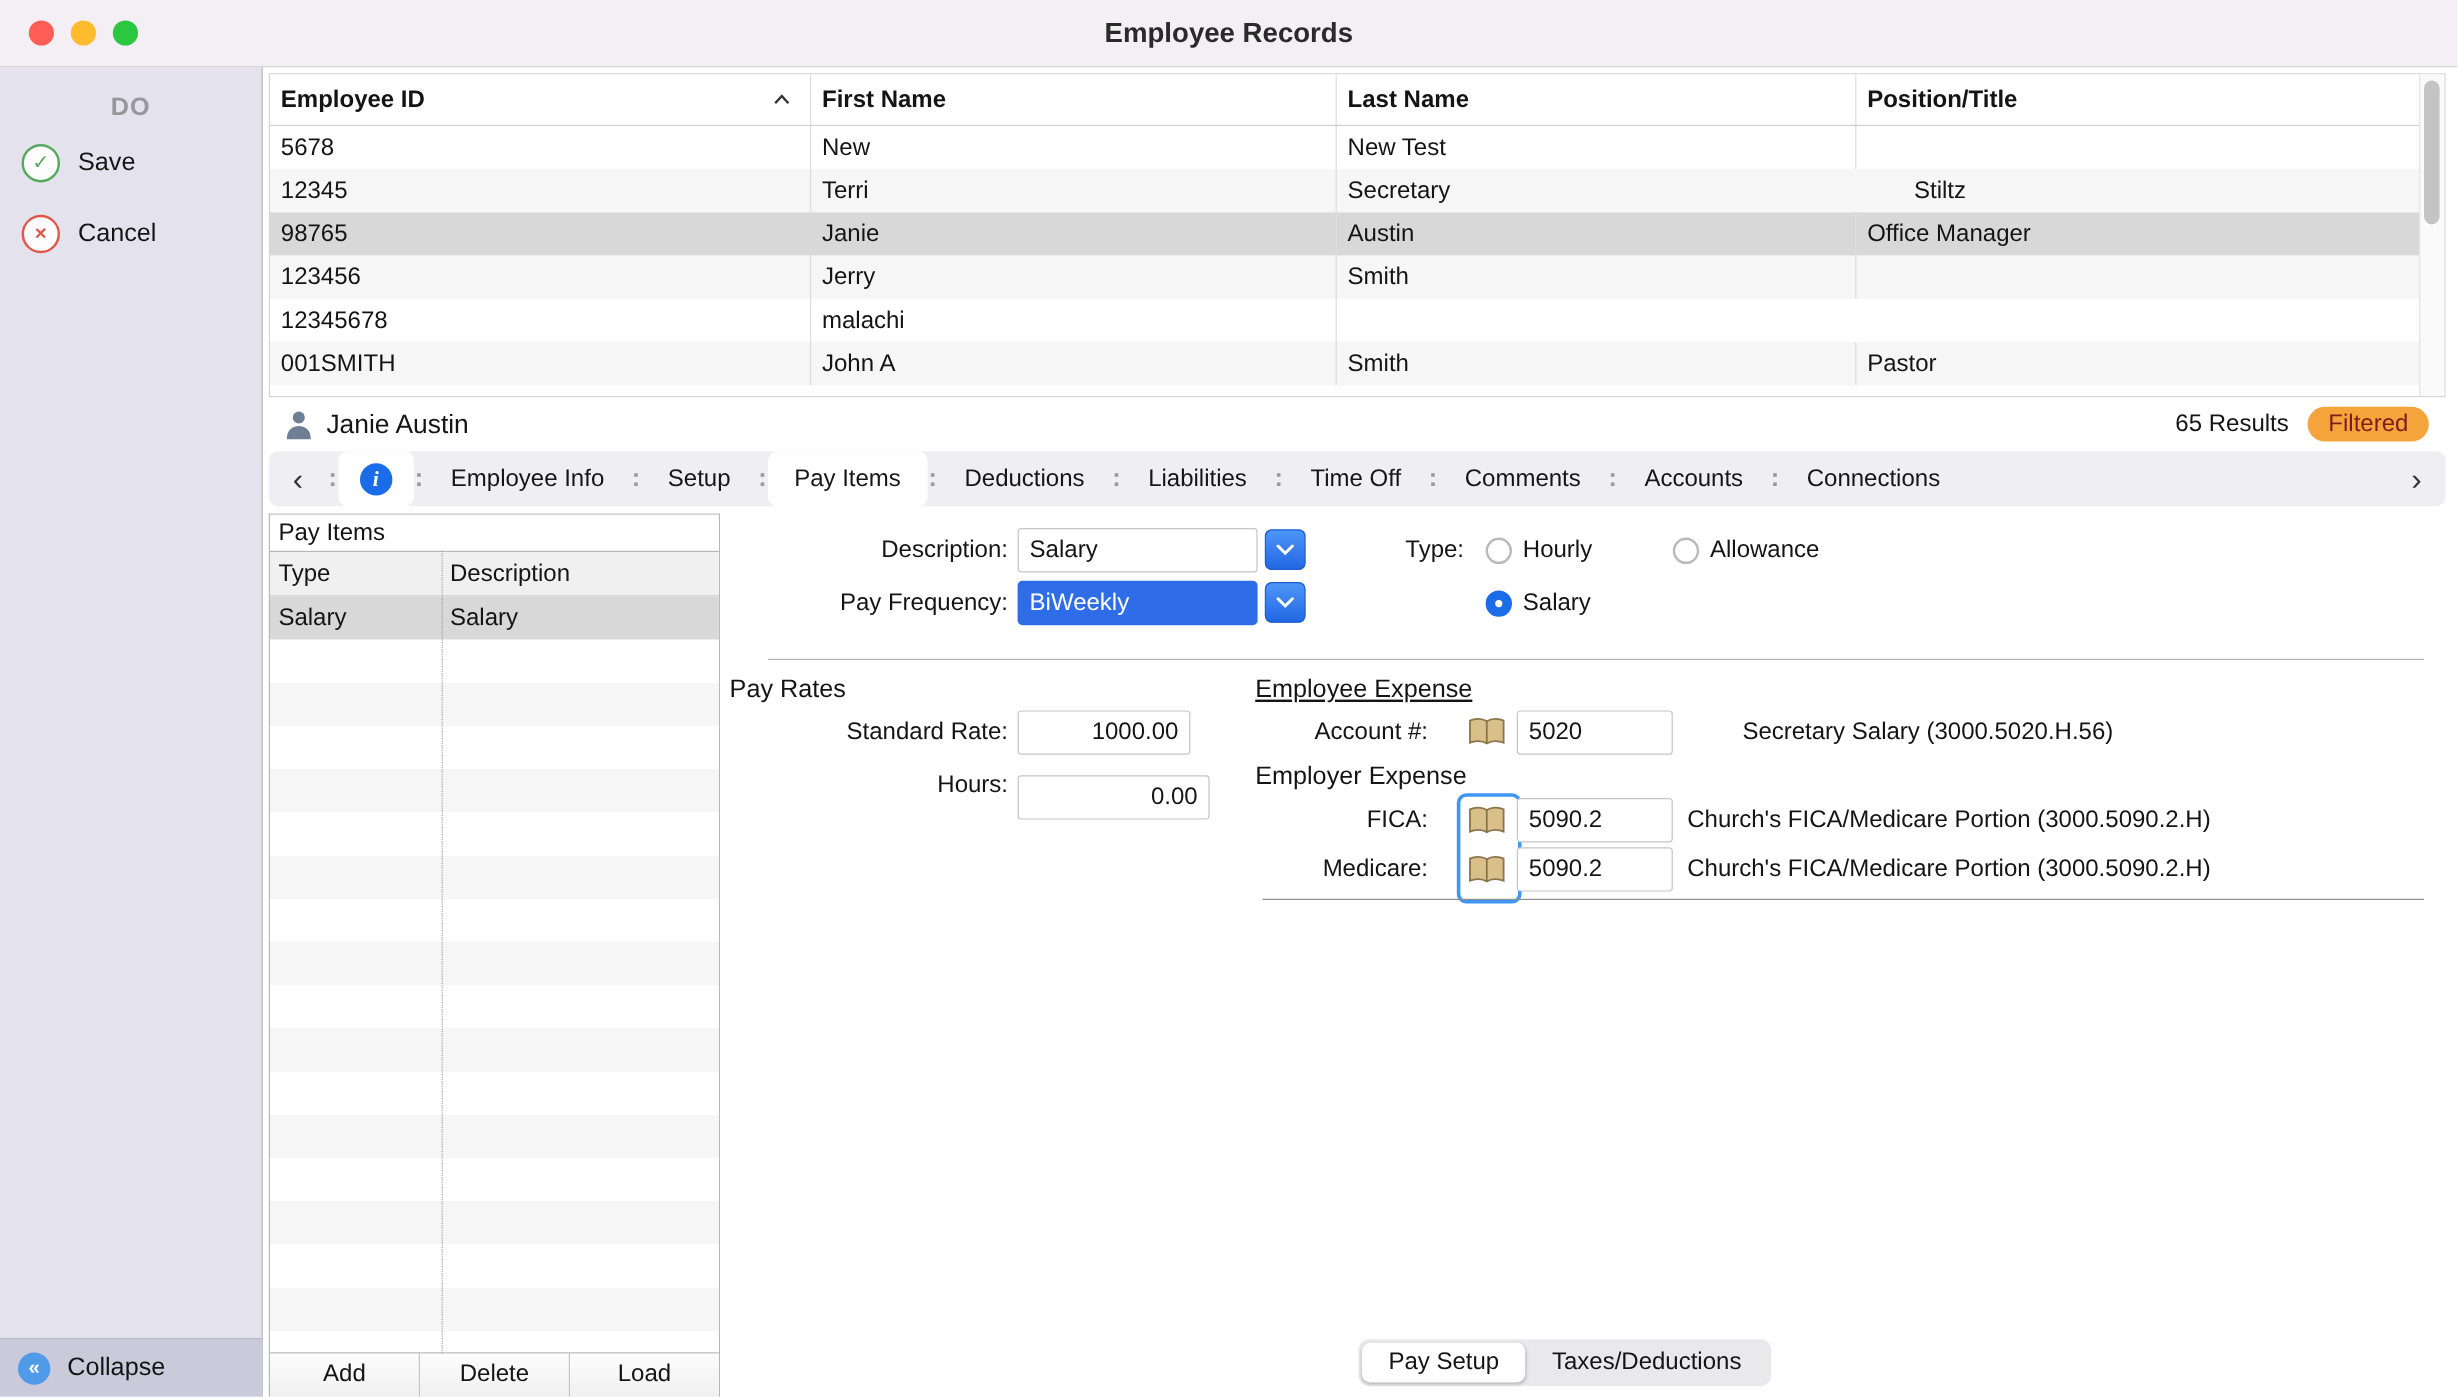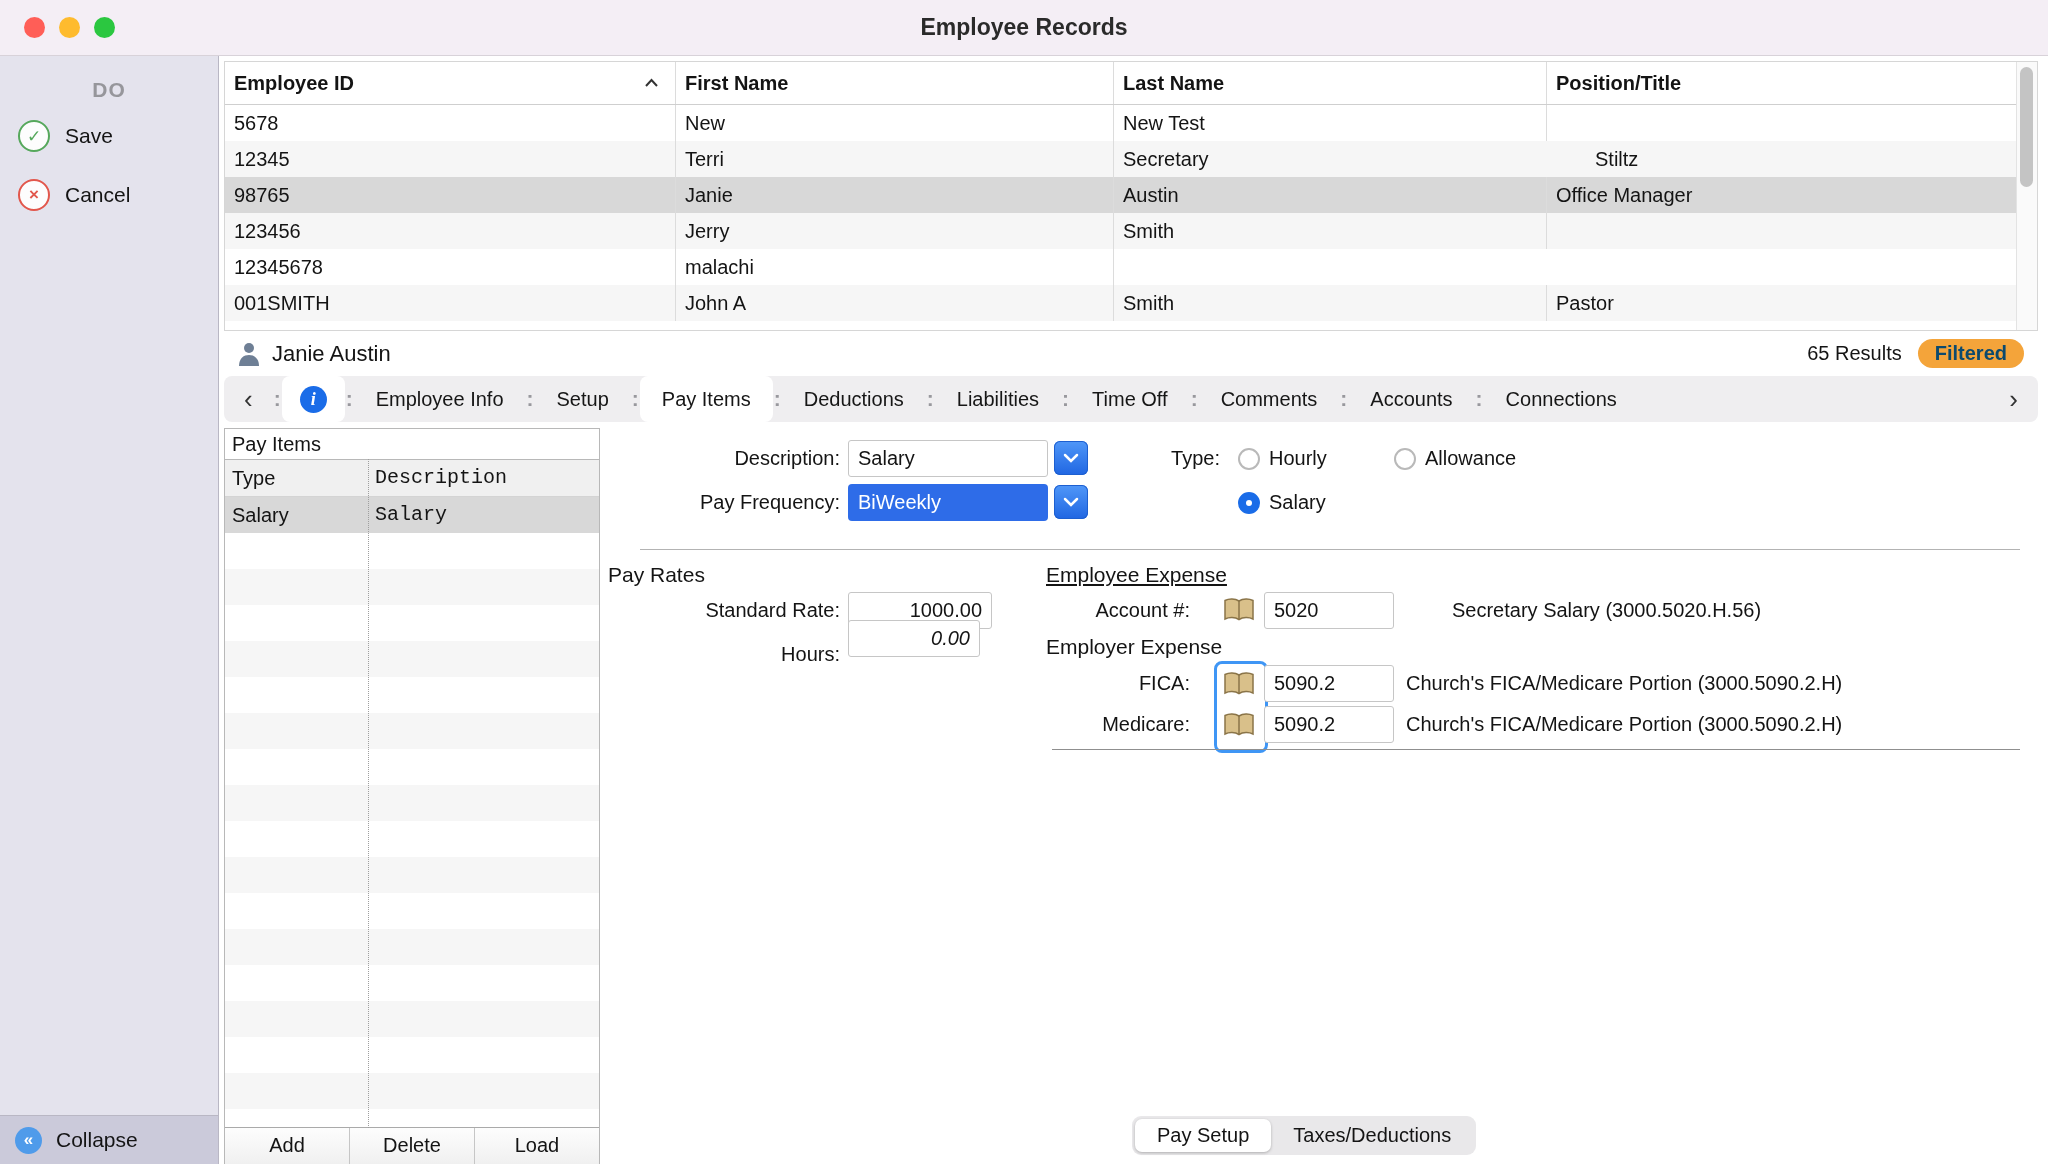--- a/index.html
+++ b/index.html
@@ -41,21 +41,21 @@
   .c1{width:451px}.c2{width:438px}.c3{width:433px}.c4{width:472px;border-right:none;}
   .c1.head{display:flex;justify-content:space-between;align-items:center;padding-right:16px;}
   .t-body .t-row:nth-child(even){background:#f6f6f6;}
   .t-body .t-row.selected{background:#d8d8d8;}
   .vscroll{position:absolute;top:0;right:0;width:20px;height:100%;background:#fafafa;border-left:1px solid #e3e3e3;}
   .vthumb{position:absolute;top:5px;left:3px;width:13px;height:120px;background:#c4c4c4;border-radius:7px;}
 
   
   .record-bar{height:45px;display:flex;align-items:center;gap:12px;padding:0 14px;font-size:22px;}
   .rb-right{margin-left:auto;display:flex;align-items:center;gap:16px;font-size:20px;}
-  .badge{background:#f4a43a;color:#0c4a6e;font-size:20px;font-weight:bold;padding:3px 17px;border-radius:16px;}
+  .badge{background:#f4a43a;color:#7f1d1d;font-size:20px;font-weight:normal;padding:3px 17px;border-radius:16px;}
 
   
   .tabbar{height:46px;background:#efeef0;border-radius:8px;display:flex;align-items:stretch;
           font-size:20px;color:#161616;overflow:hidden;}
   .tab{display:flex;align-items:center;padding:0 22px;white-space:nowrap;}
   .tab.active,.tab-info{background:#fff;border-radius:8px;}
   .tab-info{display:flex;align-items:center;padding:0 18px;}
   .info-ic{width:27px;height:27px;border-radius:50%;background:#1a6ce8;color:#fff;display:flex;align-items:center;
            justify-content:center;font-size:18px;font-weight:bold;font-style:italic;
            font-family:"Liberation Serif","DejaVu Serif",serif;}
@@ -67,21 +67,21 @@
   .workspace{flex:1;display:flex;background:#fff;min-height:0;}
 
   
   .pi-panel{width:376px;flex:none;margin-top:6px;border:1px solid #b8b8b8;border-bottom:none;box-sizing:border-box;
             display:flex;flex-direction:column;position:relative;}
   .pi-title{height:30px;line-height:30px;padding-left:7px;font-size:20px;background:#fff;border-bottom:1px solid #b8b8b8;}
   .pi-hrow{display:flex;height:36px;line-height:36px;font-size:20px;background:#f0f0f0;border-bottom:1px solid #d4d4d4;}
   .pi-row{display:flex;height:36px;line-height:36px;font-size:20px;}
   .pi-row.selected{background:#d8d8d8;}
   .pi-c1{width:143px;padding-left:7px;flex:none;box-sizing:border-box;}
-  .pi-c2{flex:1;padding-left:7px;box-sizing:border-box;font-family:Liberation Mono, monospace;}
+  .pi-c2{flex:1;padding-left:7px;box-sizing:border-box;}
   .pi-fill{flex:1;background:repeating-linear-gradient(to bottom,#fff 0 36px,#f6f6f6 36px 72px);}
   .pi-colsep{position:absolute;left:143px;top:30px;bottom:36px;width:0;border-left:1px dotted #9f9f9f;z-index:2;}
   .pi-btns{height:36px;display:flex;border-top:1px solid #aaa;}
   .pi-btn{flex:1;text-align:center;line-height:35px;font-size:20px;background:linear-gradient(#fdfdfd,#f0f0f0);
           border-right:1px solid #c6c6c6;cursor:default;}
   .pi-btn:last-child{border-right:none;}
 
   
   .detail{flex:1;position:relative;min-width:0;}
   .lbl{position:absolute;font-size:20px;line-height:37px;text-align:right;}
@@ -121,21 +121,21 @@
   #hd-payrates{left:8px;top:140px;}
   #hd-empexp{left:446px;top:140px;text-decoration:underline;}
   #lbl-stdrate{left:0;top:170px;width:240px;}
   #inp-stdrate{left:248px;top:170px;width:144px;}
   #lbl-account{left:350px;top:170px;width:240px;}
   #ic-account{left:622px;top:172px;}
   #inp-account{left:664px;top:170px;width:130px;}
   #txt-account{left:852px;top:170px;}
   #hd-emprexp{left:446px;top:212px;}
   #lbl-hours{left:0;top:214px;width:240px;}
-  #inp-hours{left:248px;top:198px;width:132px;font-style:italic;}
+  #inp-hours{left:248px;top:224px;width:160px;}
   #lbl-fica{left:350px;top:243px;width:240px;text-align:right;}
   #ic-fica{left:622px;top:246px;}
   #inp-fica{left:664px;top:243px;width:130px;}
   #txt-fica{left:806px;top:243px;}
   #lbl-medicare{left:350px;top:284px;width:240px;}
   #ic-medicare{left:622px;top:287px;}
   #inp-medicare{left:664px;top:284px;width:130px;}
   #txt-medicare{left:806px;top:284px;}
   #divider2{left:452px;top:327px;width:968px;border-top:1px solid #8f8f8f;}
 </style>

